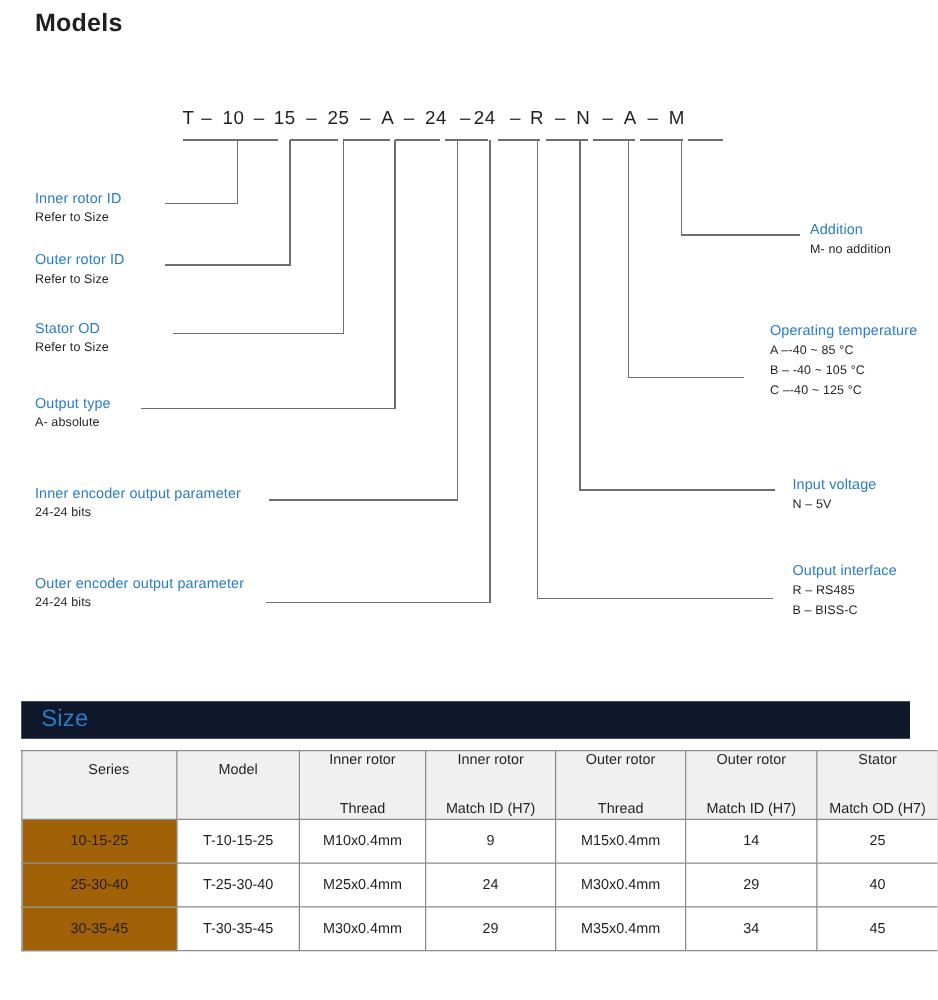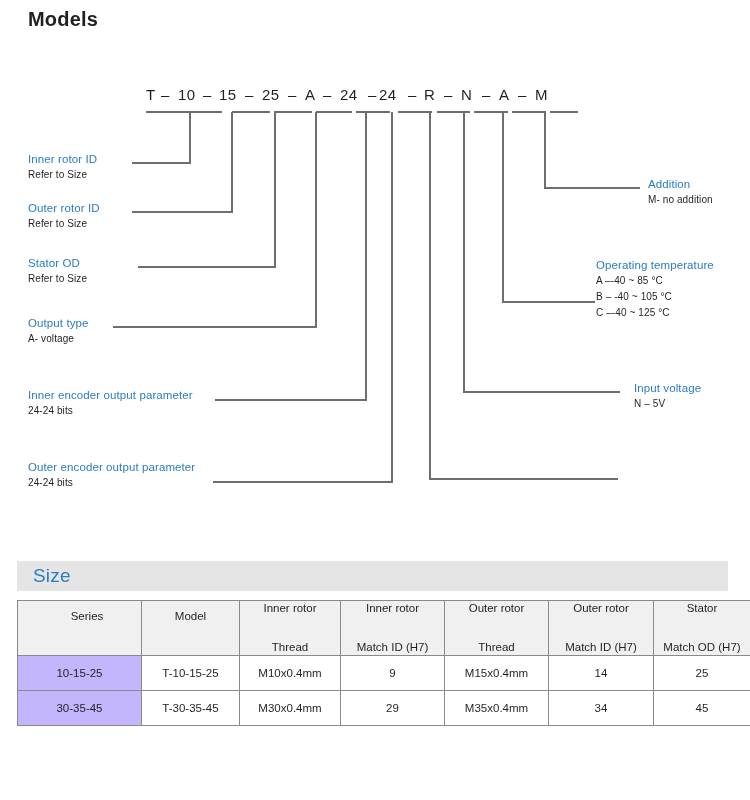--- a/index.html
+++ b/index.html
@@ -26,21 +26,21 @@
     color: #231f20;
     letter-spacing: 0.2px;
   }
 
   .size-bar {
     position: absolute;
     left: 17px;
     top: 561px;
     width: 711px;
     height: 30px;
-    background: #e5e5e5;
+    background: #0f172a;
   }
   .size-bar-label {
     position: absolute;
     left: 16px;
     top: 4px;
     font-size: 19px;
     color: #2b7cc4;
     letter-spacing: 0.2px;
   }
 
@@ -122,21 +122,21 @@
   }
   .size-table th {
     height: 38px;
     background: #f0f0f0;
   }
   .size-table td {
     height: 34px;
     background: #ffffff;
   }
   .size-table td.series-cell {
-    background: #c4b5fd;
+    background: #a16207;
   }
   .size-table th .l2 {
     display: block;
     margin-top: 24px;
   }
 </style>
 </head>
 <body>
 
 <div class="models-heading">Models</div>
@@ -223,50 +223,55 @@
     <div class="sub">Refer to Size</div>
   </div>
 
   <div class="callout" style="left:28px; top:256px;">
     <div class="title">Stator OD</div>
     <div class="sub">Refer to Size</div>
   </div>
 
   <div class="callout" style="left:28px; top:316px;">
     <div class="title">Output type</div>
-    <div class="sub">A- voltage</div>
+    <div class="sub">A- absolute</div>
   </div>
 
   <div class="callout" style="left:28px; top:388px;">
     <div class="title">Inner encoder output parameter</div>
     <div class="sub">24-24 bits</div>
   </div>
 
   <div class="callout" style="left:28px; top:460px;">
     <div class="title">Outer encoder output parameter</div>
     <div class="sub">24-24 bits</div>
   </div>
 
   <div class="callout right" style="left:648px; top:177px;">
     <div class="title">Addition</div>
     <div class="sub">M- no addition</div>
   </div>
 
-  <div class="callout right" style="left:596px; top:258px;">
+  <div class="callout right" style="left:616px; top:258px;">
     <div class="title">Operating temperature</div>
     <div class="sub">A –-40 ~ 85 °C</div>
     <div class="sub">B – -40 ~ 105 °C</div>
     <div class="sub">C –-40 ~ 125 °C</div>
   </div>
 
   <div class="callout right" style="left:634px; top:381px;">
     <div class="title">Input voltage</div>
     <div class="sub">N – 5V</div>
   </div>
 
+  <div class="callout right" style="left:634px; top:450px;">
+    <div class="title">Output interface</div>
+    <div class="sub">R – RS485</div>
+    <div class="sub">B – BISS-C</div>
+  </div>
 
 </div>
 
 <div class="size-bar">
   <div class="size-bar-label">Size</div>
 </div>
 
 <table class="size-table">
   <thead>
     <tr>
@@ -304,20 +309,29 @@
     <tr>
       <td class="series-cell">10-15-25</td>
       <td>T-10-15-25</td>
       <td>M10x0.4mm</td>
       <td>9</td>
       <td>M15x0.4mm</td>
       <td>14</td>
       <td>25</td>
     </tr>
     <tr>
+      <td class="series-cell">25-30-40</td>
+      <td>T-25-30-40</td>
+      <td>M25x0.4mm</td>
+      <td>24</td>
+      <td>M30x0.4mm</td>
+      <td>29</td>
+      <td>40</td>
+    </tr>
+    <tr>
       <td class="series-cell">30-35-45</td>
       <td>T-30-35-45</td>
       <td>M30x0.4mm</td>
       <td>29</td>
       <td>M35x0.4mm</td>
       <td>34</td>
       <td>45</td>
     </tr>
   </tbody>
 </table>

